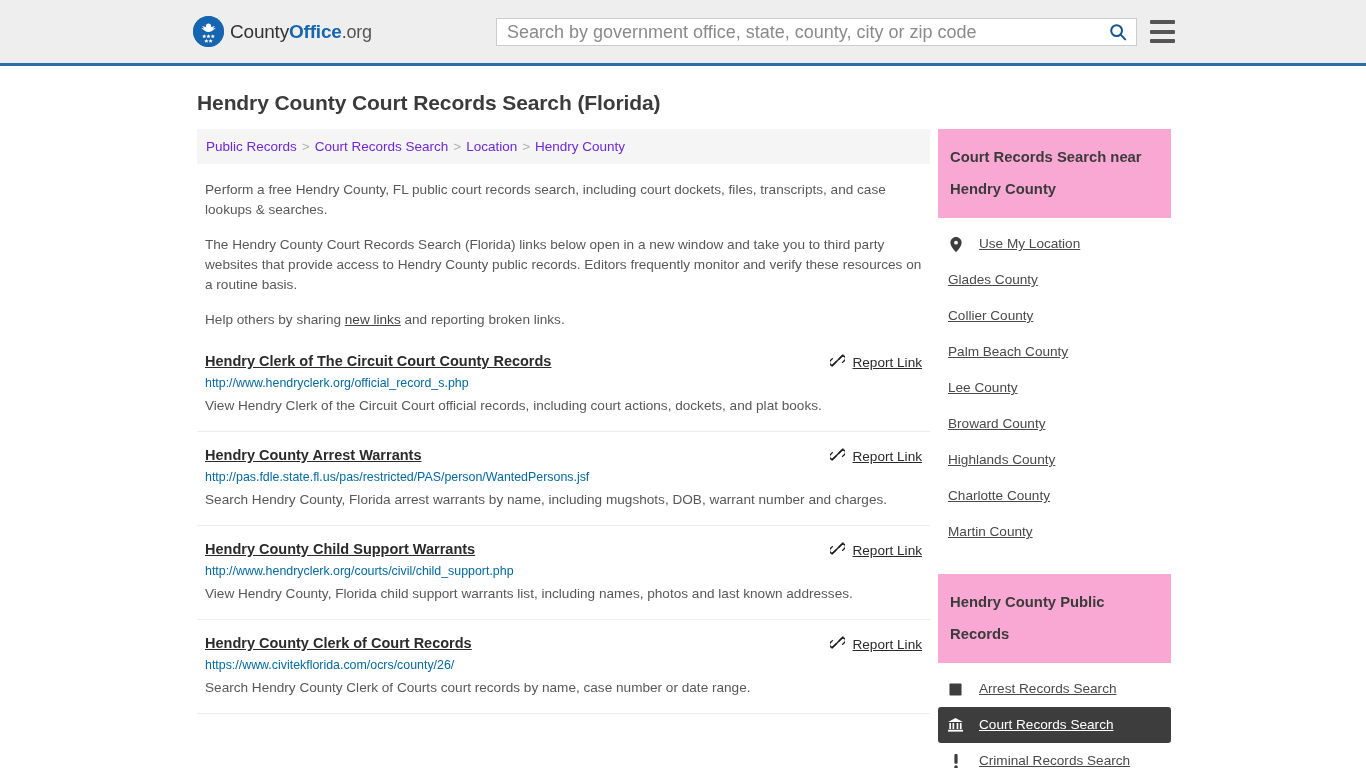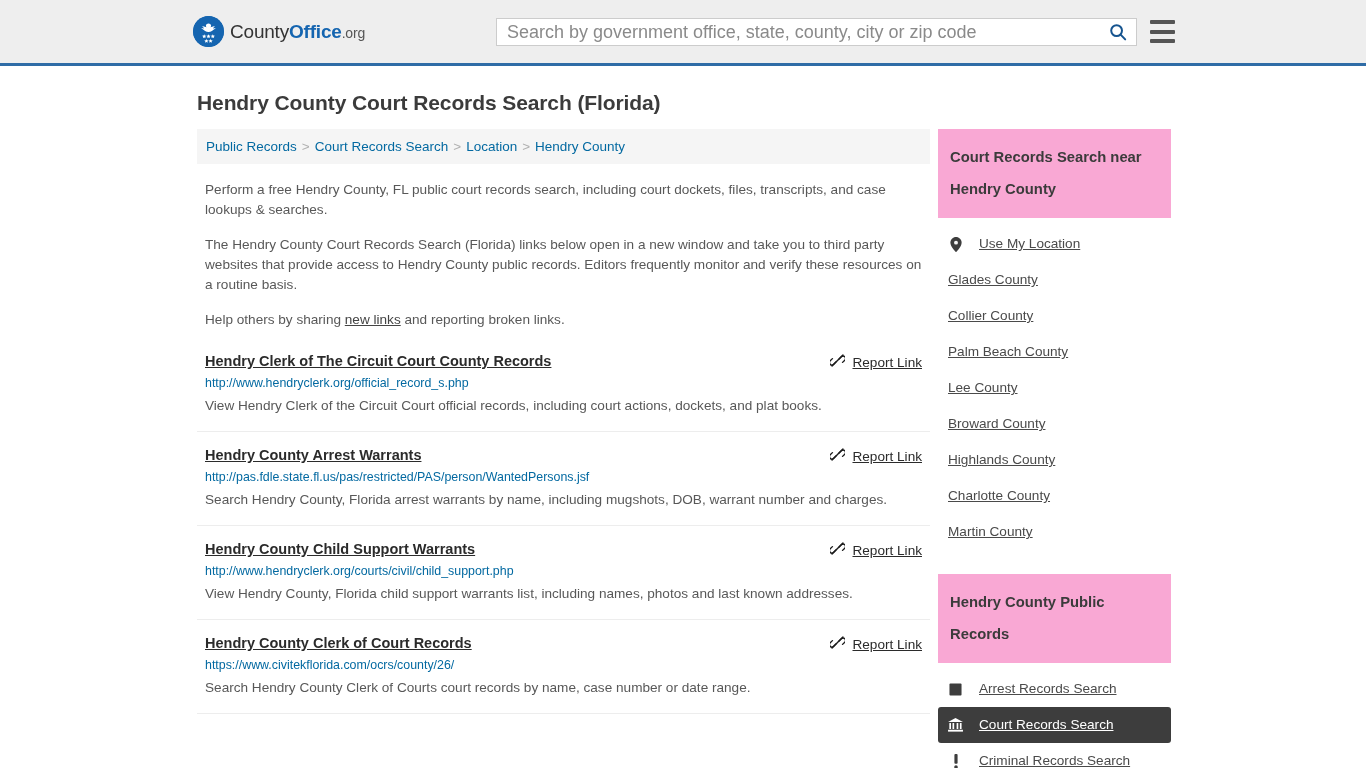--- a/index.html
+++ b/index.html
@@ -42,21 +42,21 @@
   .logo-mark svg { display: block; }
   .logo-text {
     margin-left: 6px;
     font-size: 19px;
     letter-spacing: -0.2px;
     color: #333333;
     white-space: nowrap;
   }
   .logo-text .b { font-weight: bold; color: #1565b0; }
   .logo-text .o { color: #333; }
-  .logo-text .tld { font-size: 14px; color: #555; }
+  .logo-text .tld { font-size: 18px; color: #555; }
 
   .search-wrap {
     position: absolute;
     left: 496px;
     top: 18px;
     width: 641px;
     height: 28px;
     background: #ffffff;
     border: 1px solid #cccccc;
     display: flex;
@@ -127,21 +127,21 @@
 
   
   .breadcrumb {
     background: #f5f5f5;
     padding: 9px 10px 9px 9px;
     font-size: 13.5px;
     color: #555;
     line-height: 17px;
   }
   .breadcrumb a {
-    color: #0369a1;
+    color: #6d28d9;
     text-decoration: none;
   }
   .breadcrumb .sep { color: #b0b0b0; margin: 0 5px; }
 
   
   .intro {
     padding: 0 8px;
     margin-top: 16px;
   }
   .intro p {

